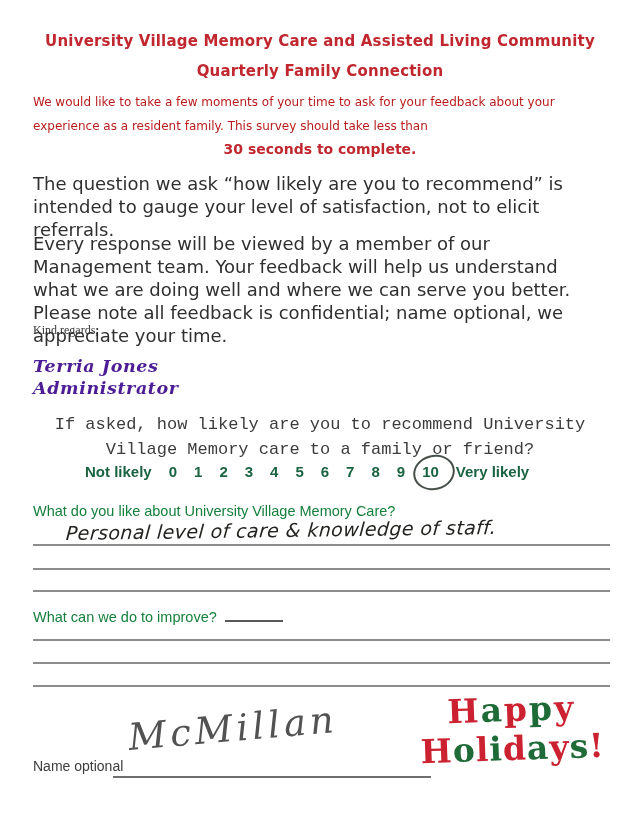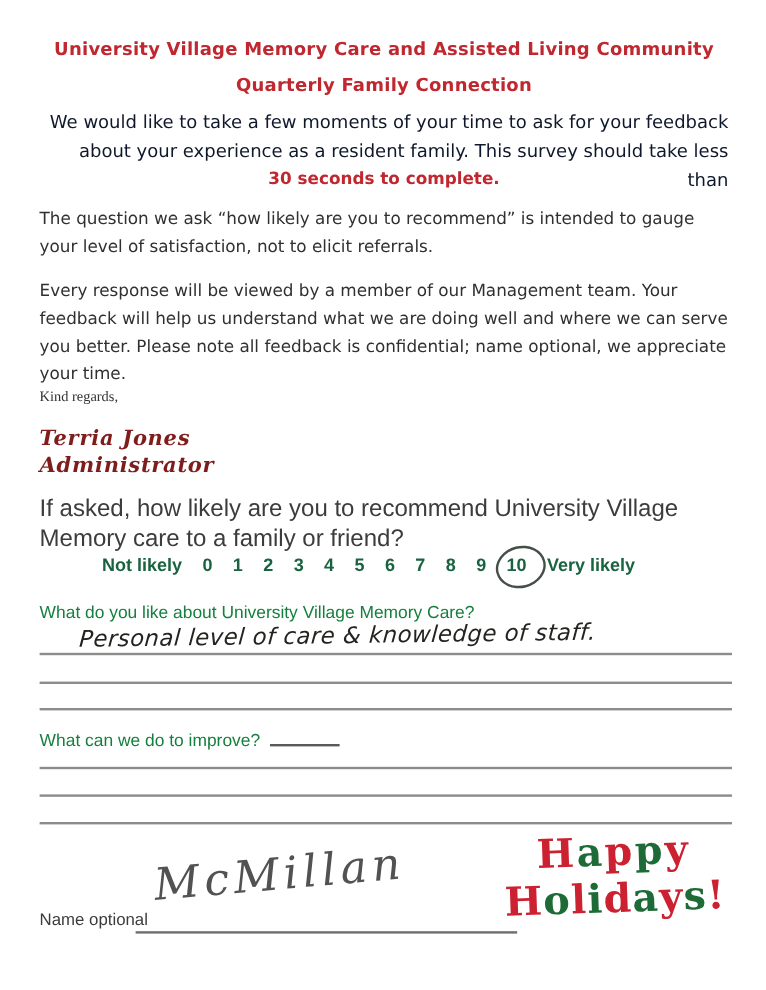--- a/index.html
+++ b/index.html
@@ -6,31 +6,31 @@
   .page {
     position:relative; width:638px; height:825px; margin:0 auto;
     background:#ffffff; overflow:hidden;
     font-family:"DejaVu Sans", sans-serif; color:#2e2e2e;padding-left:36px;
   }
   .abs { position:absolute; left:33px; width:574px; }
 
   
   .title { font-weight:bold; font-size:15px; line-height:22px; text-align:center;
            color:var(--accent-red,#c0272f); letter-spacing:0.2px; }
-  .intro { font-size:15px; line-height:24px; text-align:right; color:#0f172a; }
+  .intro { font-size:12px; line-height:24px; text-align:left; color:#b91c1c; }
   .intro-em { font-weight:bold; font-size:14px; text-align:center; color:var(--accent-red,#c0272f); }
 
   
-  .para { font-size:14px; line-height:23px; color:#303030; }
+  .para { font-size:18px; line-height:23px; color:#303030; }
 
   .salutation { font-family:"Liberation Serif", serif; font-size:12px; color:#333; }
   .signer { font-family:"DejaVu Serif", serif; font-style:italic; font-size:17.5px;
-            line-height:22px; color:#7f1d1d; letter-spacing:0.6px; font-weight:bold; }
+            line-height:22px; color:#4c1d95; letter-spacing:0.6px; font-weight:bold; }
 
-  .question { font-family:Liberation Sans, sans-serif; font-size:20px; line-height:25px; color:#3c3c3c; }
+  .question { font-family:Liberation Mono, monospace; font-size:17px; line-height:25px; color:#3c3c3c;text-align:center; }
 
   
   .scale { position:absolute; left:85px; top:463px; display:flex; align-items:center; gap:17px;
            font-family:"Liberation Sans", sans-serif; font-weight:bold; font-size:15px;
            color:var(--scale-green,#1a6340); }
   .scale .endlabel { white-space:nowrap; }
   .scale-num { position:relative; cursor:default; }
   .scale-num.circled::after {
     content:""; position:absolute; left:-9px; top:-8px; width:38px; height:31px;
     border:2px solid #454f48; border-radius:50%; transform:rotate(-14deg);

